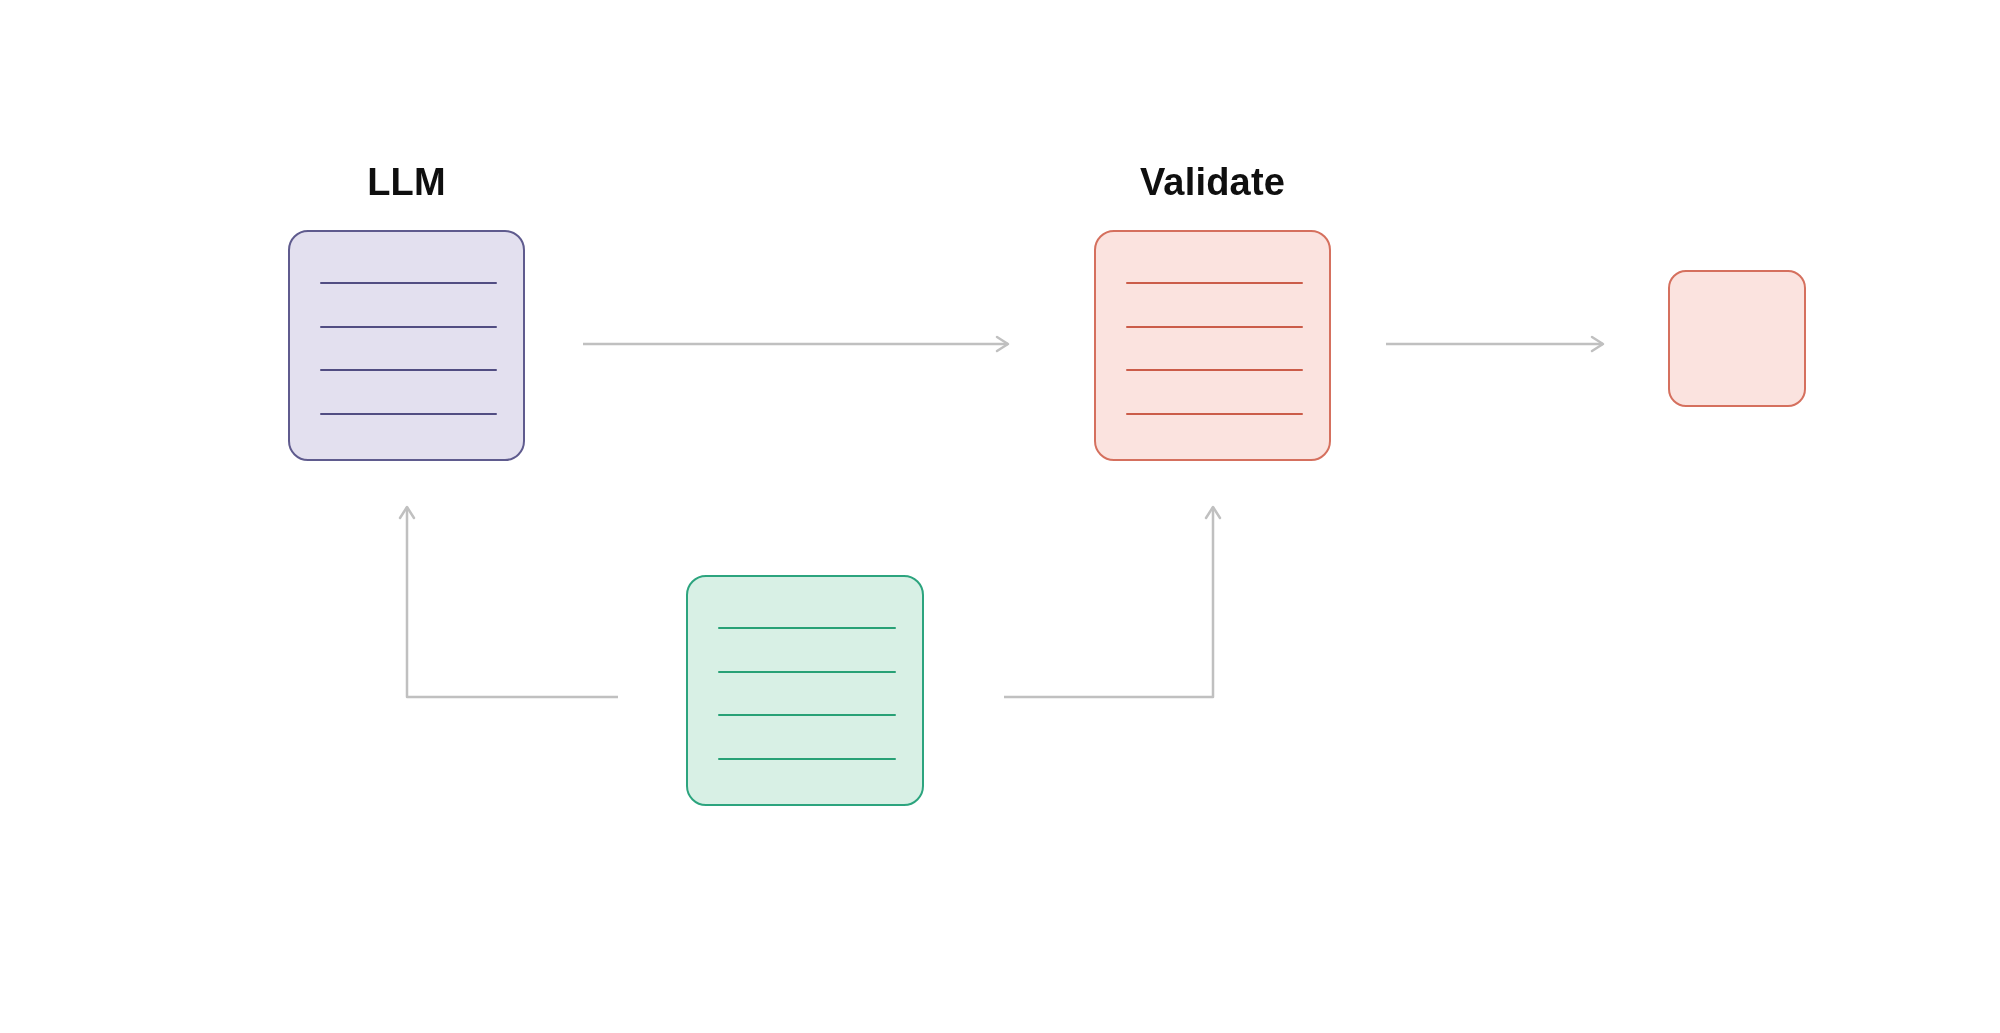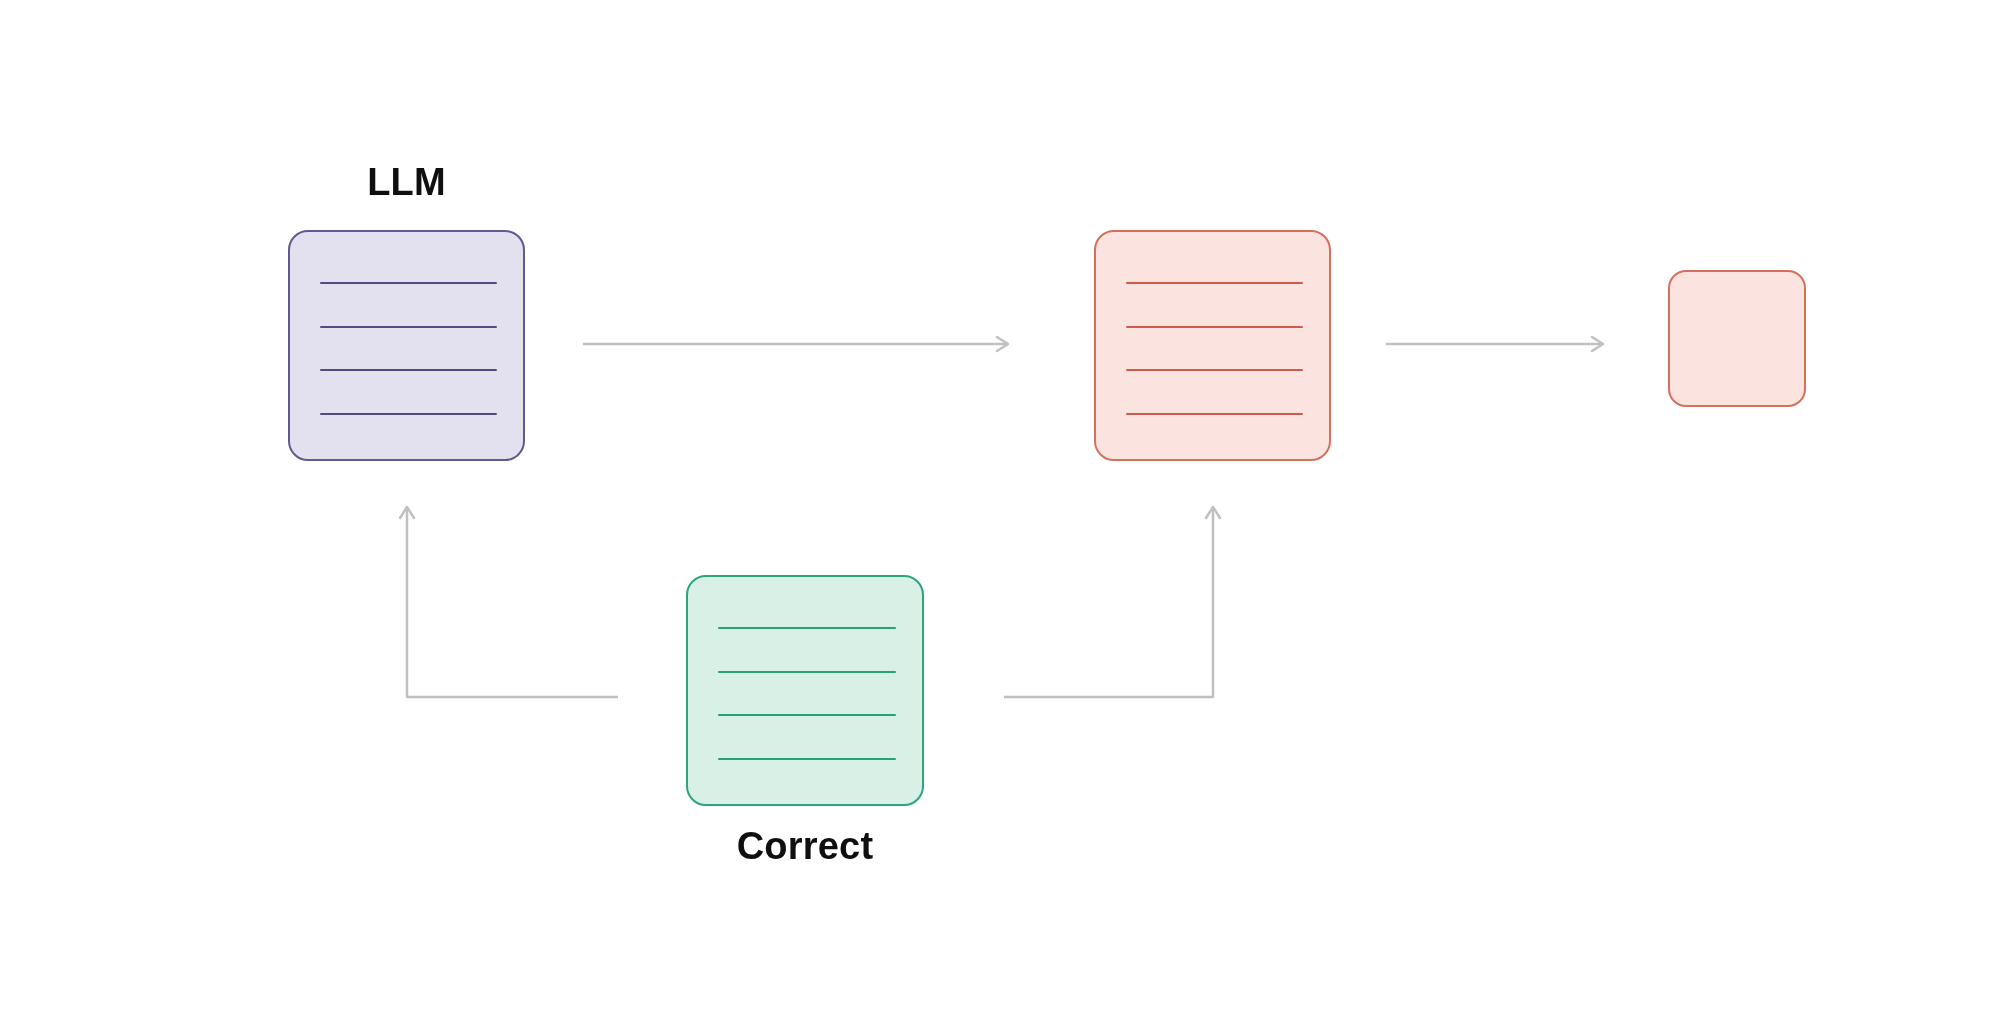--- a/index.html
+++ b/index.html
@@ -96,34 +96,34 @@
   <div class="node-label label-llm" style="color: rgb(15, 15, 15);">LLM</div>
   <div class="node node-llm" style="background-color: rgb(227, 224, 239); border-color: rgb(95, 91, 142); color: rgb(81, 77, 130);">
     <div class="note-lines">
       <div class="note-line"></div>
       <div class="note-line"></div>
       <div class="note-line"></div>
       <div class="note-line"></div>
     </div>
   </div>
 
+  <div class="node-label label-validate" style="color: rgb(15, 15, 15);">Validate</div>
   <div class="node node-validate" style="background-color: rgb(251, 227, 223); border-color: rgb(213, 112, 94); color: rgb(203, 92, 73);">
     <div class="note-lines">
       <div class="note-line"></div>
       <div class="note-line"></div>
       <div class="note-line"></div>
       <div class="note-line"></div>
     </div>
   </div>
 
   <div class="node node-correct" style="background-color: rgb(216, 240, 229); border-color: rgb(44, 164, 126); color: rgb(39, 161, 118);">
     <div class="note-lines">
       <div class="note-line"></div>
       <div class="note-line"></div>
       <div class="note-line"></div>
       <div class="note-line"></div>
     </div>
   </div>
-  <div class="node-label label-correct" style="color: rgb(15, 15, 15);">Correct</div>
 
   <div class="node node-finish" style="background-color: rgb(251, 227, 223); border-color: rgb(213, 112, 94);"></div>
 
 </div>
 
 </body></html>

